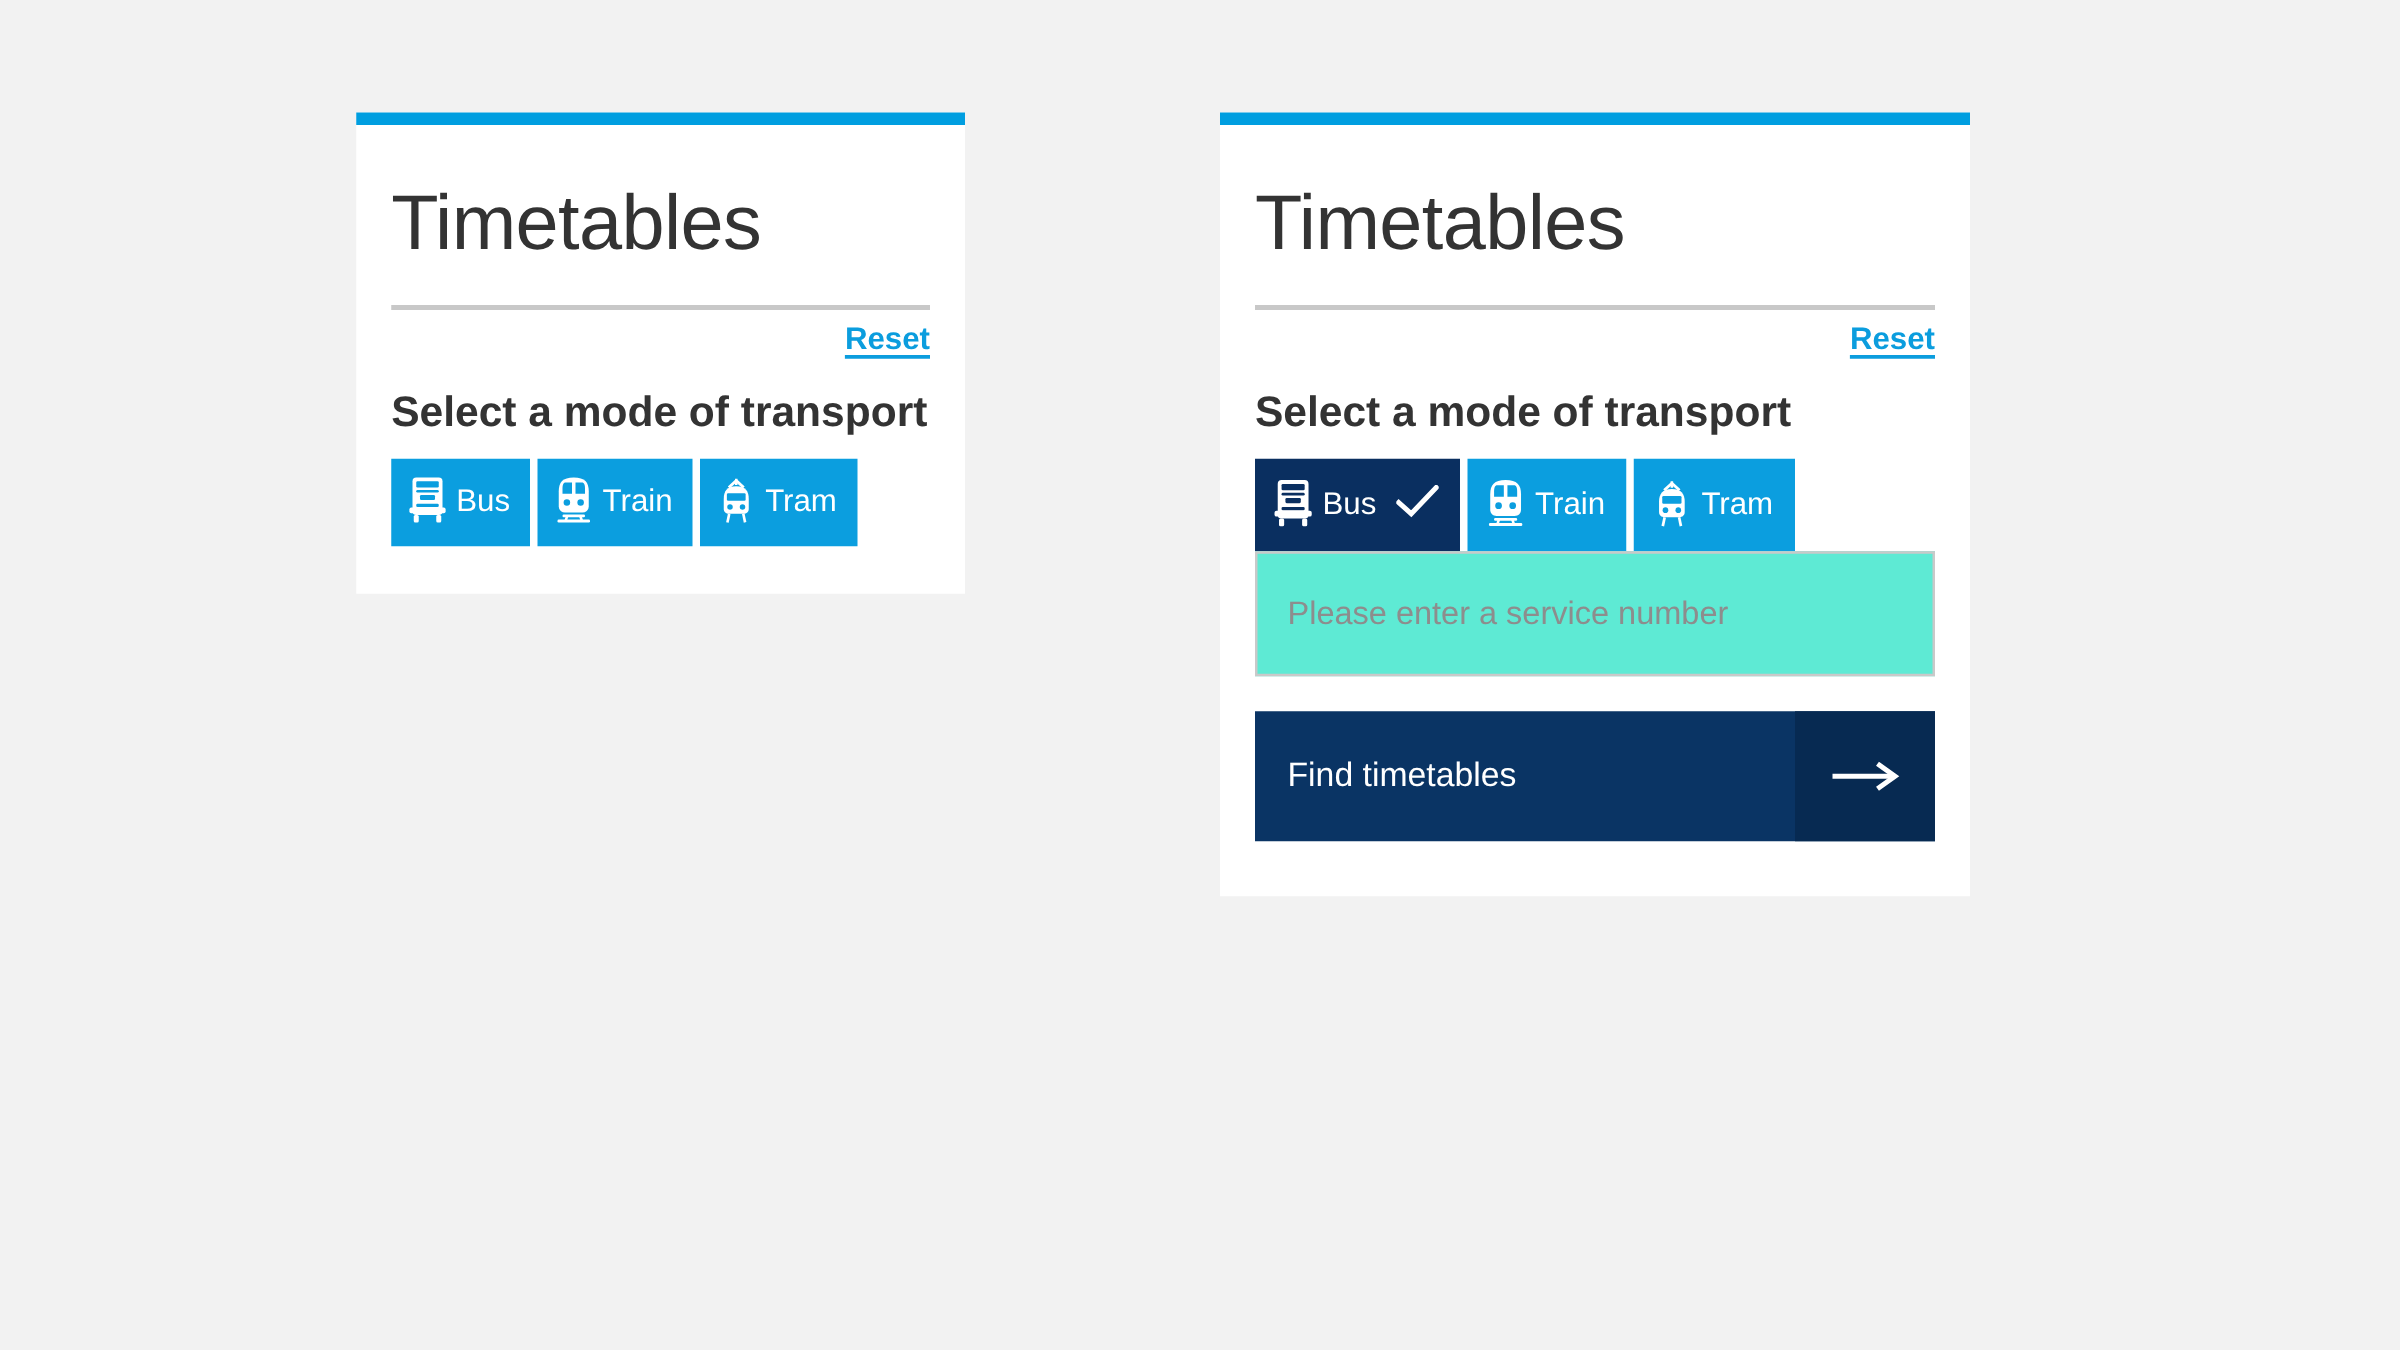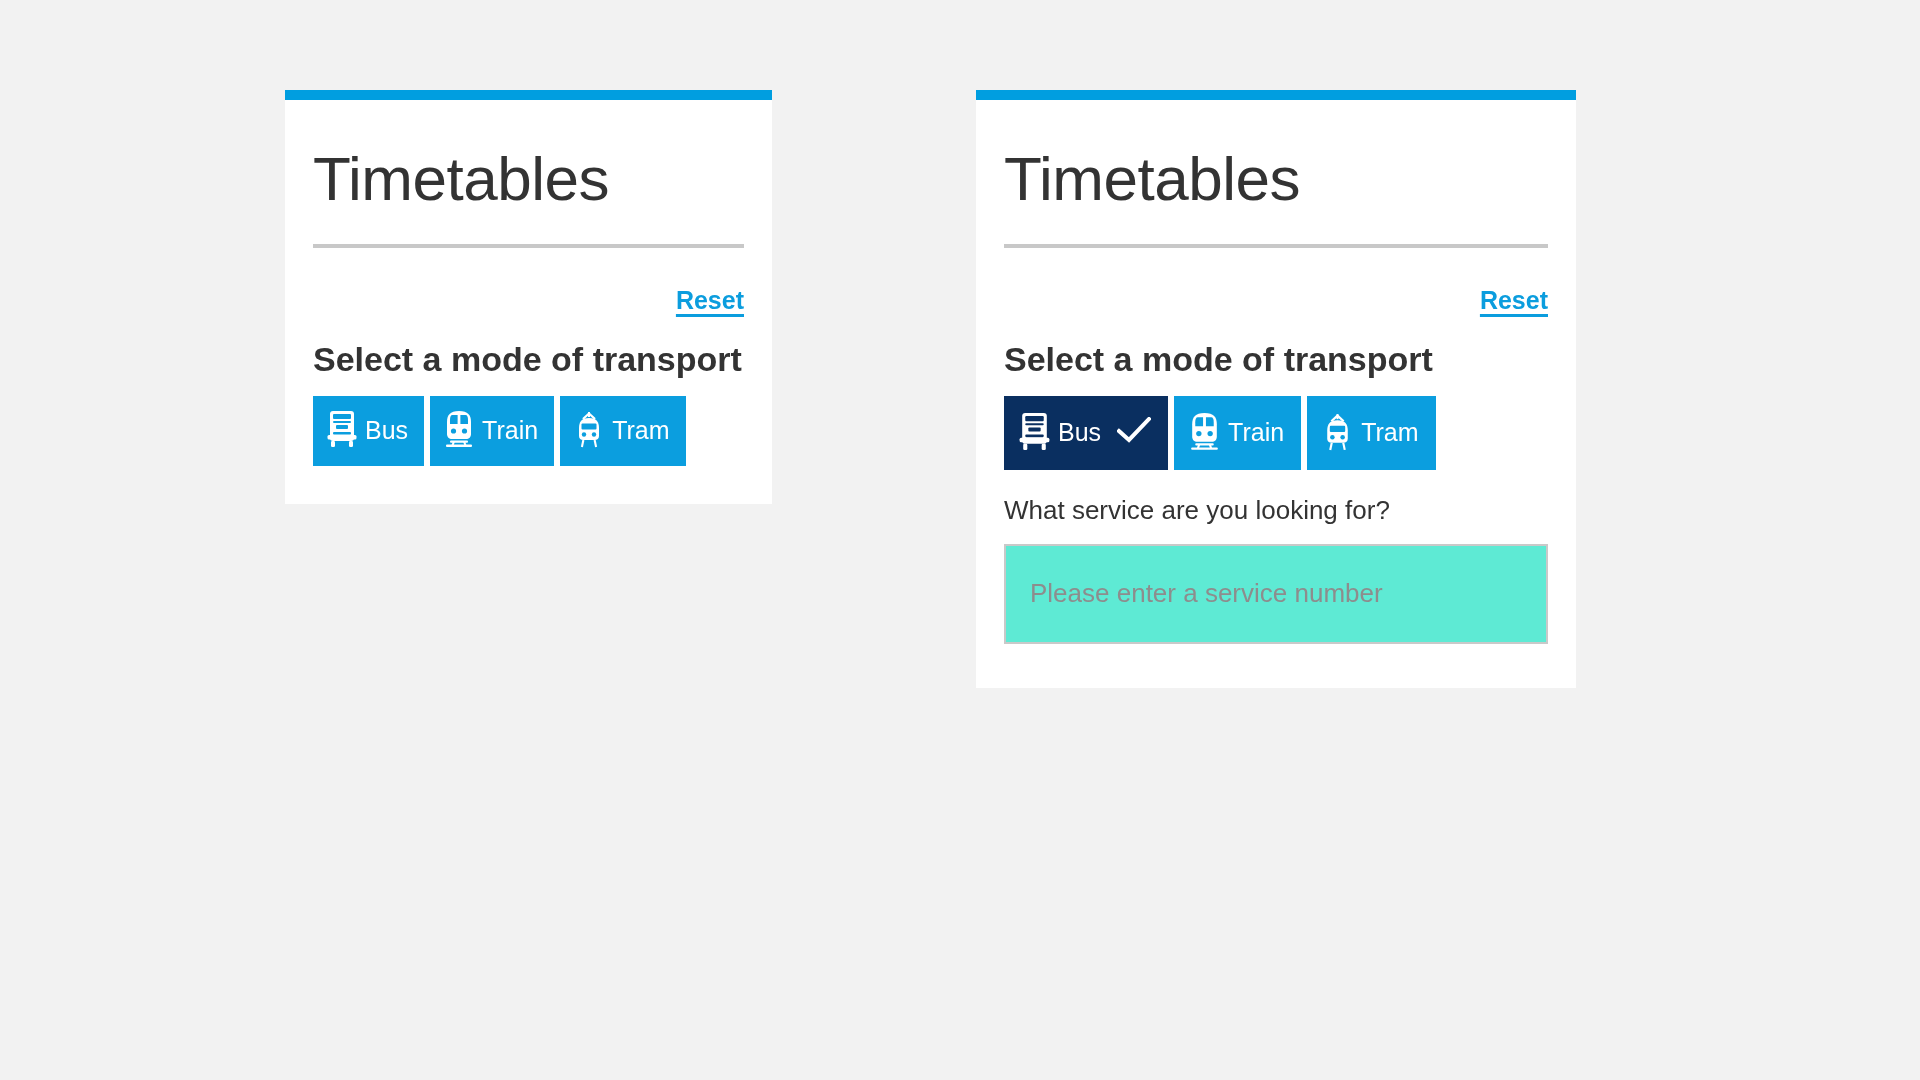--- a/index.html
+++ b/index.html
@@ -51,21 +51,21 @@
 
   .title-rule {
     height: 4px;
     background: #c8c8c8;
     width: 100%;
   }
 
   .reset-row {
     display: flex;
     justify-content: flex-end;
-    padding-top: 37px;
+    padding-top: 8px;
     padding-bottom: 8px;
   }
 
   .reset-link {
     color: #0b9dde;
     font-size: 25px;
     font-weight: bold;
     text-decoration: underline;
     text-underline-offset: 5px;
     text-decoration-thickness: 3px;
@@ -332,22 +332,30 @@
               <circle cx="20" cy="24.5" r="2.2" fill="#0b9edf"></circle>
               <rect x="7.6" y="30" width="2.1" height="7" fill="#ffffff" transform="rotate(12 8.6 33.5)"></rect>
               <rect x="20.3" y="30" width="2.1" height="7" fill="#ffffff" transform="rotate(-12 21.3 33.5)"></rect>
             </svg>
           </span>
           <span class="label">Tram</span>
         </button>
 
       </div>
 
-      <div class="service-label">What service are you looking for?</div>
 
       <input class="service-input" type="text" placeholder="Please enter a service number" style="">
 
+      <button class="submit-btn">
+        <span class="submit-text">Find timetables</span>
+        <span class="submit-arrow-box">
+          <svg width="56" height="26" viewBox="0 0 56 26" aria-hidden="true">
+            <path d="M2 13 L50 13" stroke="#ffffff" stroke-width="4" fill="none"></path>
+            <path d="M38 3 L52 13 L38 23" stroke="#ffffff" stroke-width="4" fill="none" stroke-linecap="butt" stroke-linejoin="miter"></path>
+          </svg>
+        </span>
+      </button>
 
       <div class="bottom-pad-right"></div>
     </div>
   </div>
 
 </div>
 
 </body></html>

